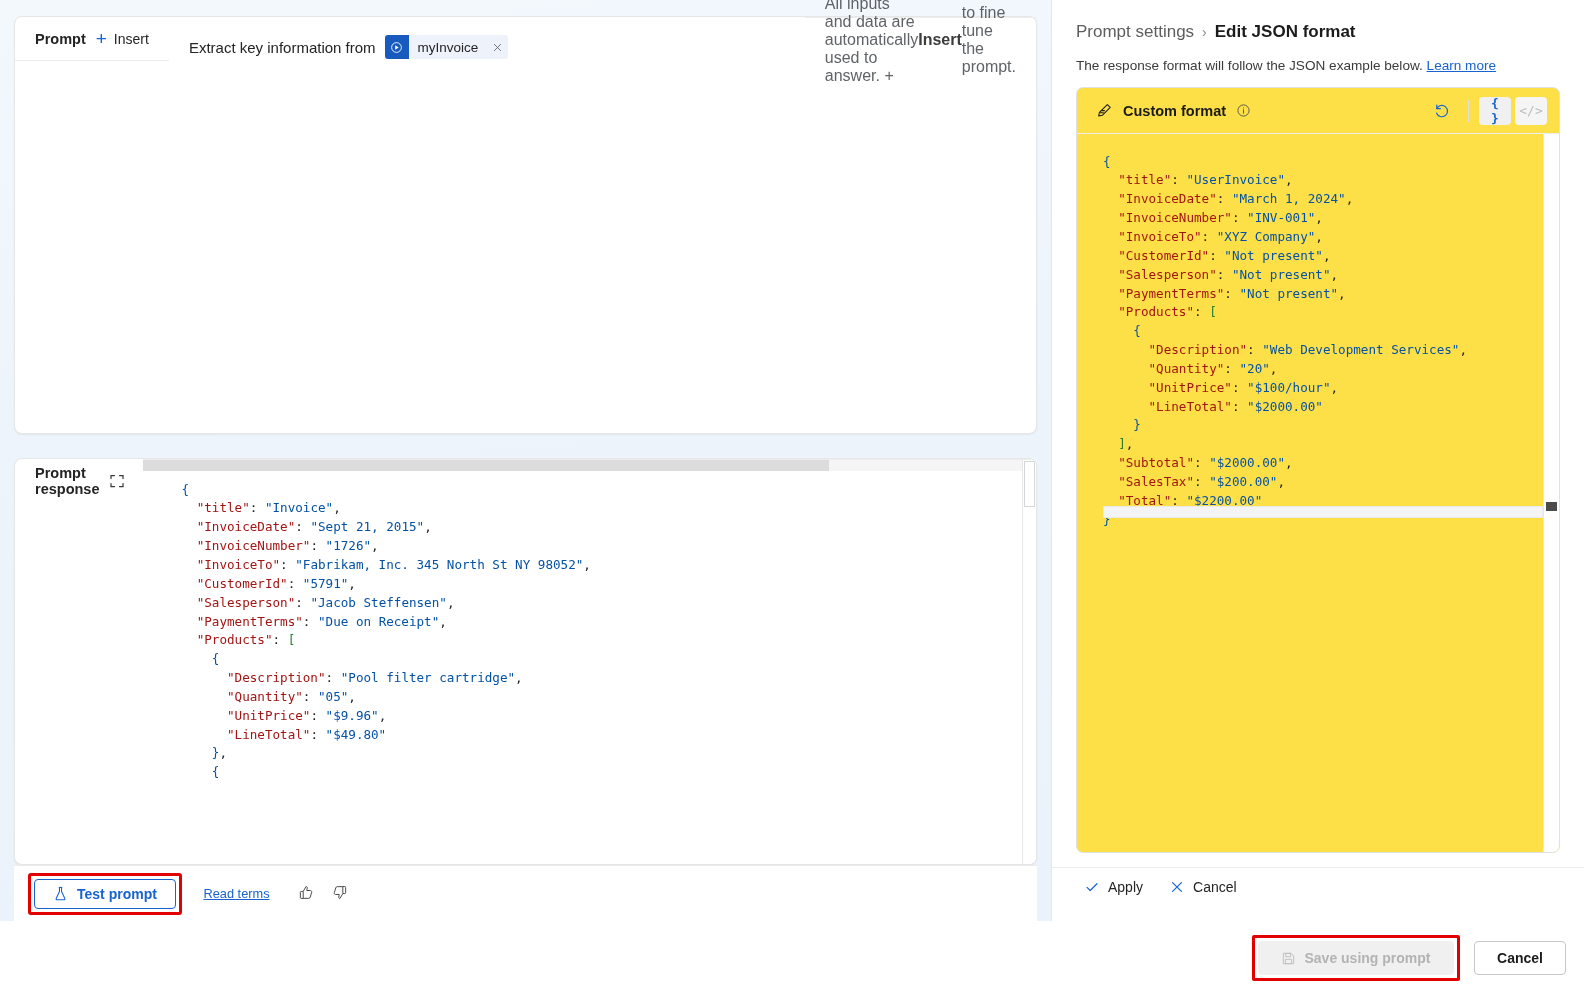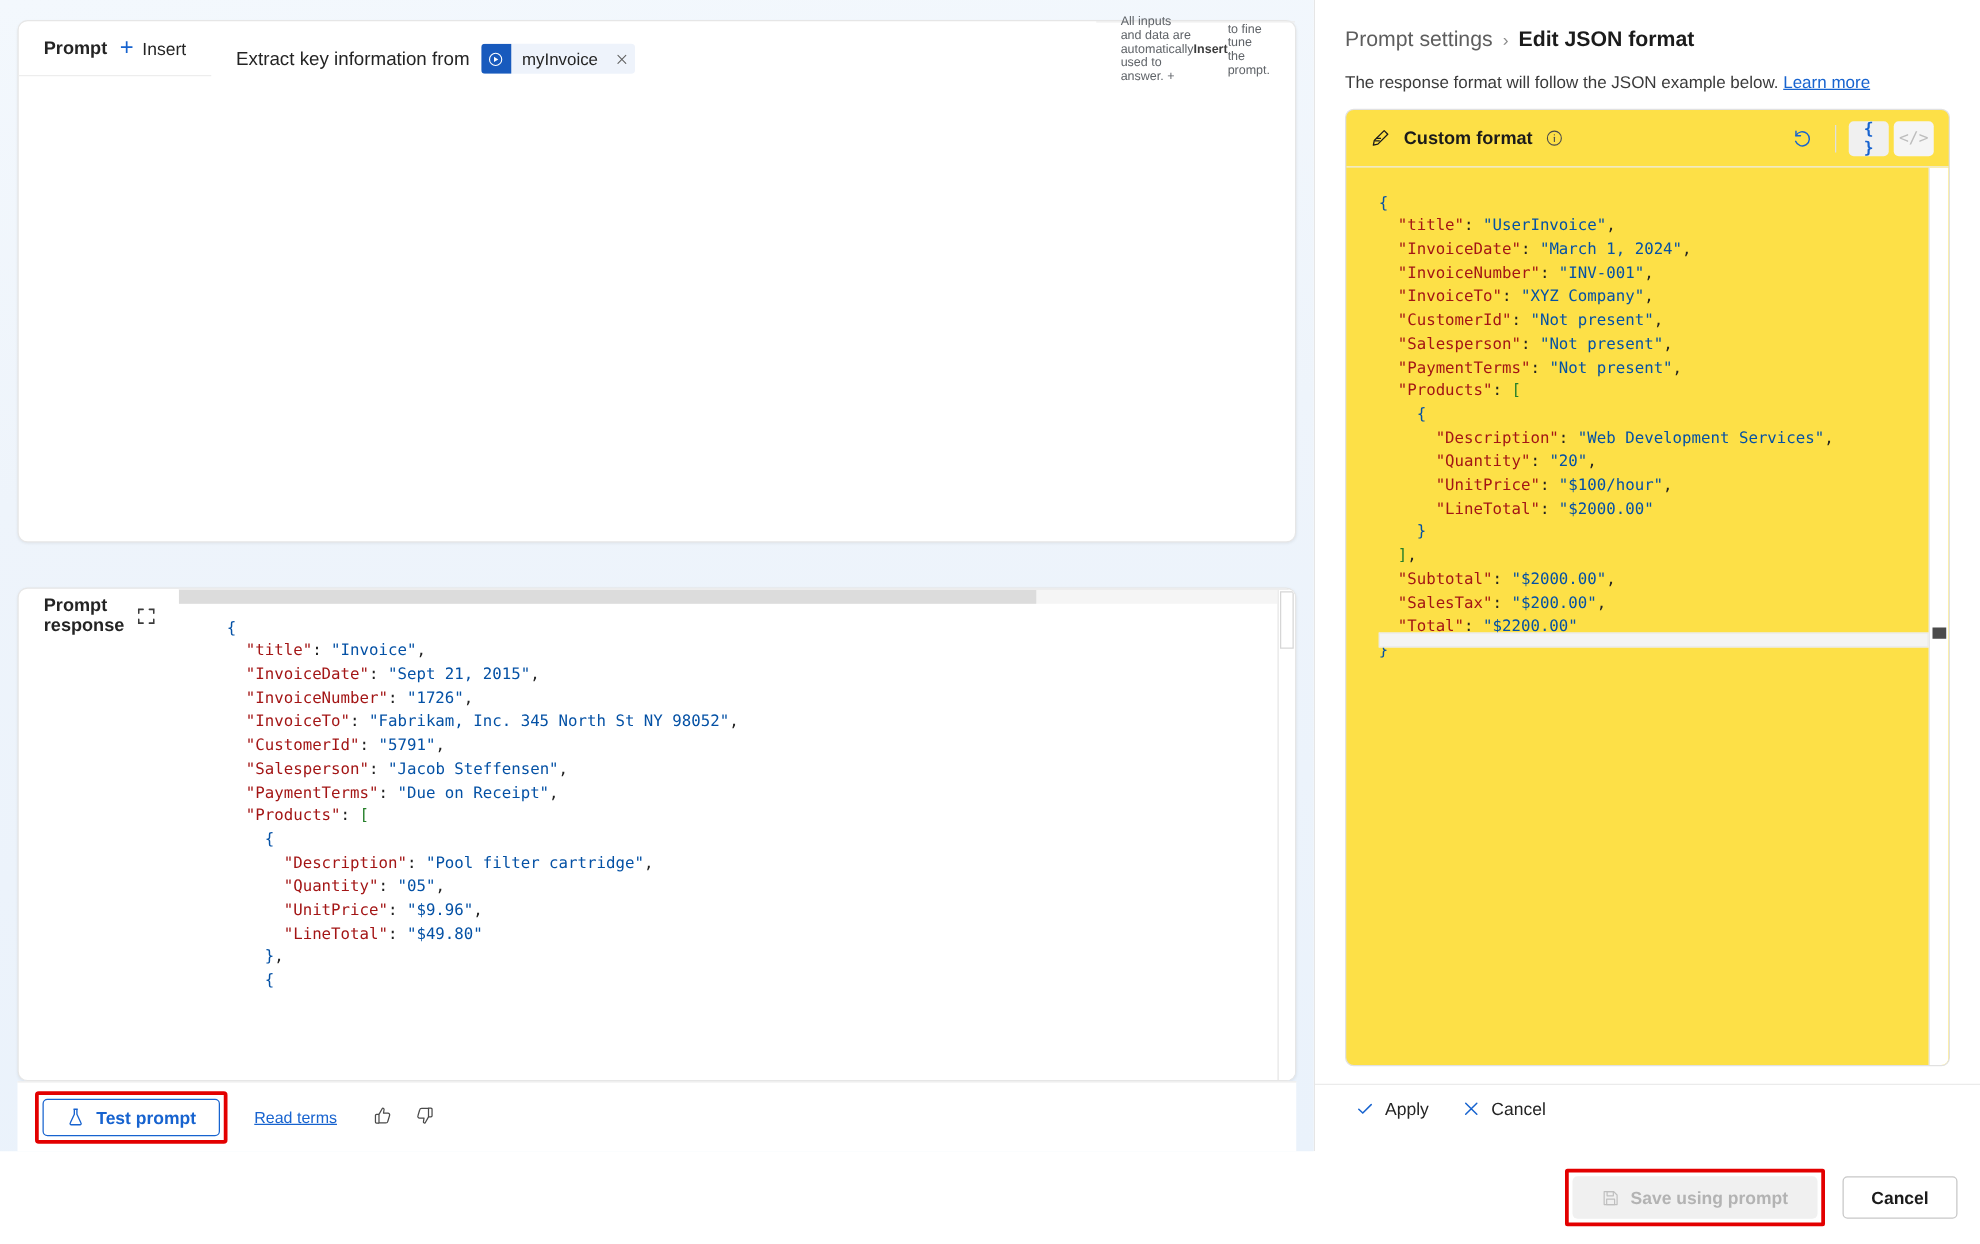--- a/index.html
+++ b/index.html
@@ -118,27 +118,27 @@
   .pill-x {
     width: 22px; height: 24px;
     display: flex; align-items: center; justify-content: center;
     cursor: pointer; color: #616161;
   }
   .prompt-foot {
     flex: 0 0 44px; height: 44px;
     display: flex; align-items: center;
     padding: 0 20px;
     border-top: 1px solid #ededed;
-    font-size: 10px; color: #5f6368;
+    font-size: 16px; color: #5f6368;
   }
   .prompt-foot b { font-weight: 700; color: #3c3c3c; }
 
   
   .resp-card {
-    margin-top: 36px;
+    margin-top: 24px;
     flex: 1 1 auto;
     min-height: 0;
     overflow: hidden;
   }
   .resp-head {
     height: 44px; flex: 0 0 44px;
     display: flex; align-items: center;
     padding: 0 12px 0 20px;
   }
   .resp-body {

